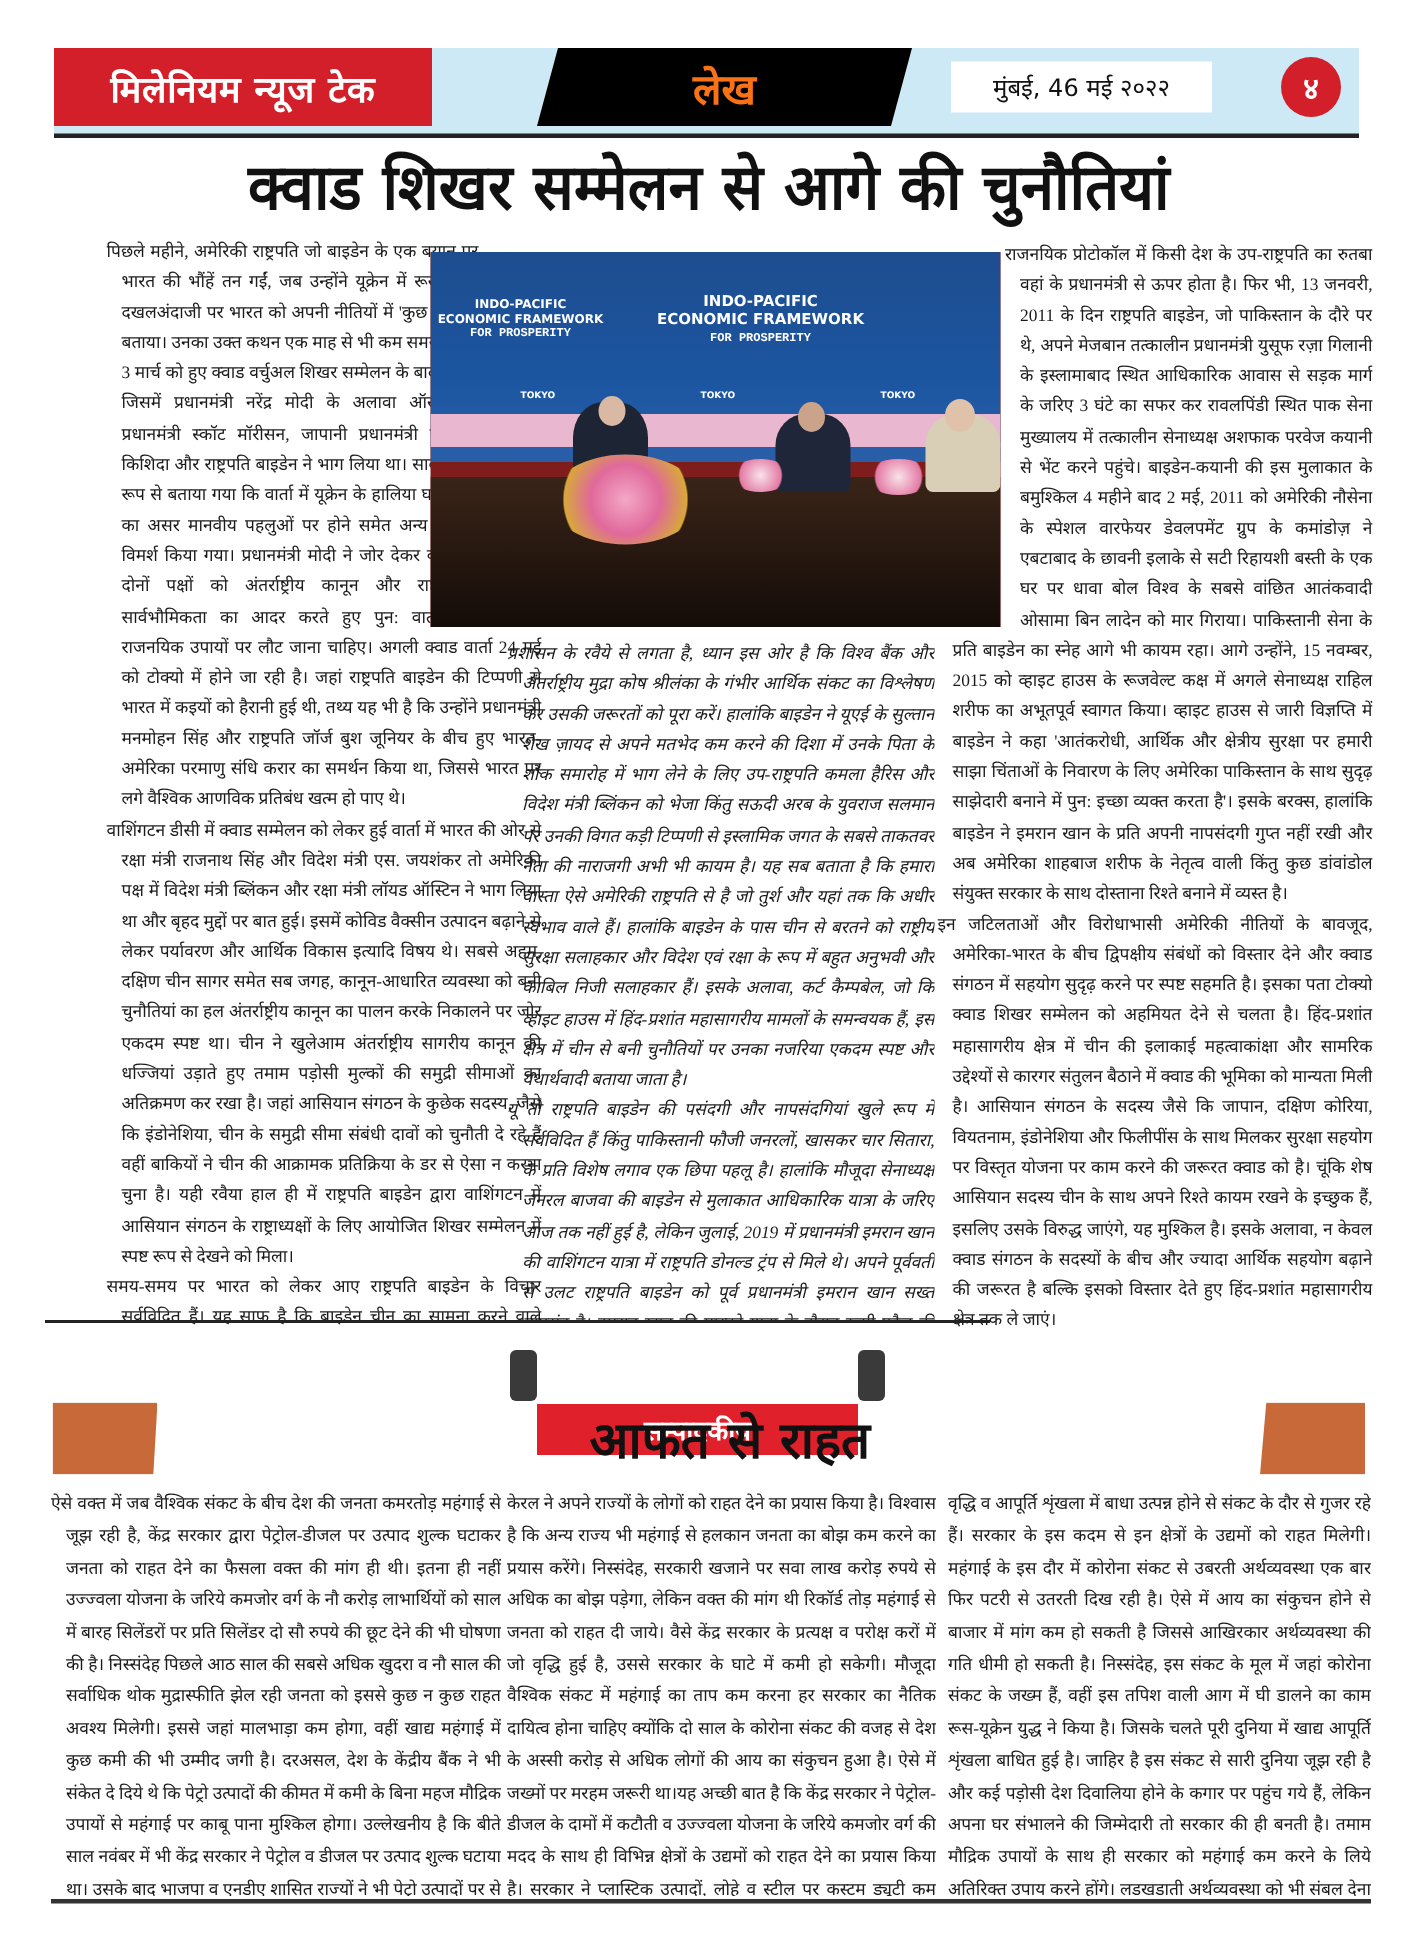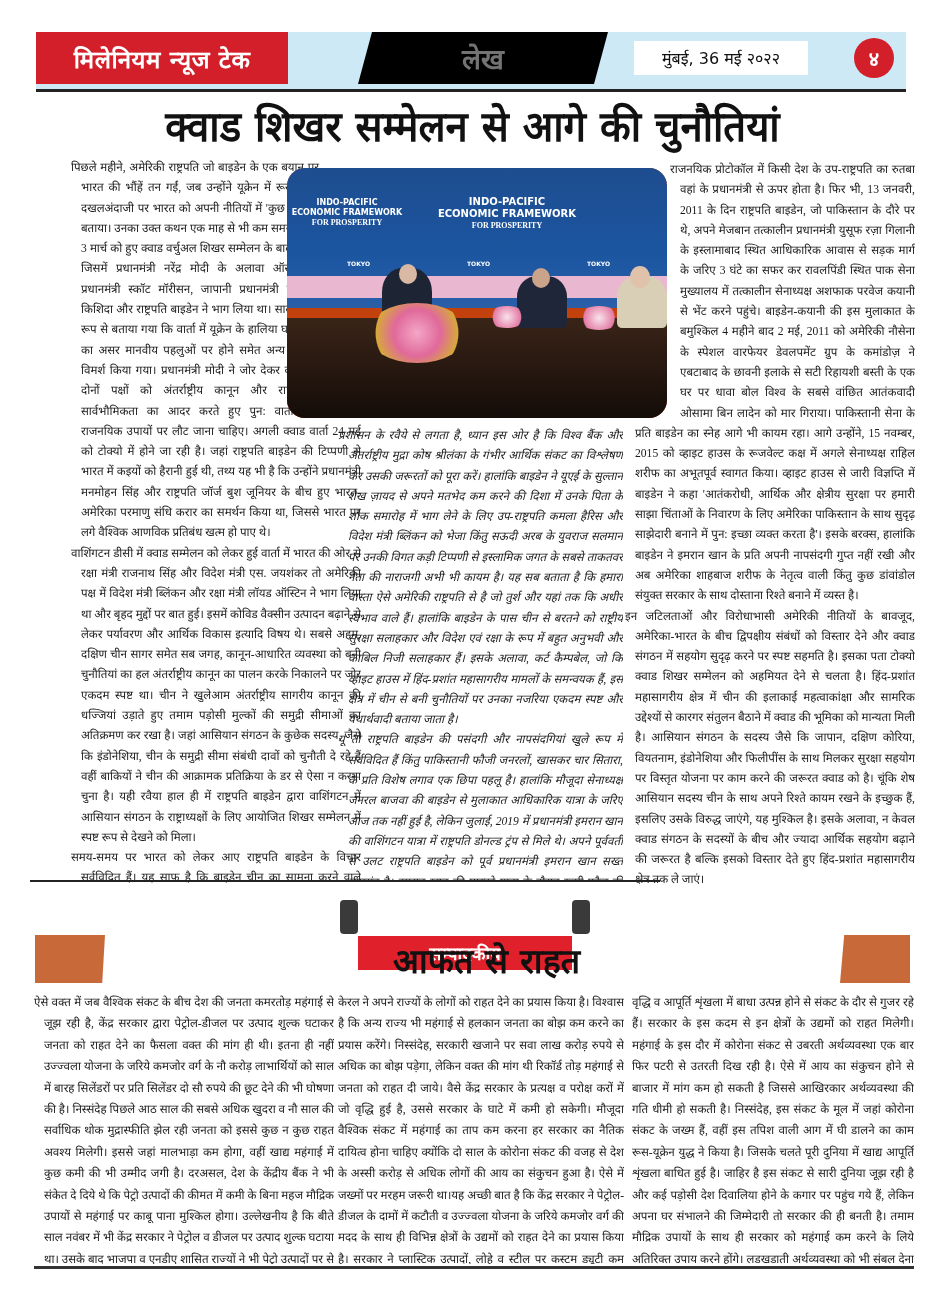--- a/index.html
+++ b/index.html
@@ -1,50 +1,50 @@
 <!DOCTYPE html>
 <html><head>
 <meta charset="utf-8">
 <style>
   * { box-sizing: border-box; margin: 0; padding: 0; }
   body { width: 945px; height: 1296px; background: #ffffff; font-family: "DejaVu Sans", sans-serif; color: #111; position: relative; overflow: hidden; }
   .masthead { position: absolute; left: 36px; top: 32px; width: 870px; height: 60px; background: #cde9f6; }
   .brand { position: absolute; left: 0; top: 0; width: 252px; height: 52px; background: #d21f2a; color: #fff; font-weight: bold; font-size: 24px; display: flex; align-items: center; justify-content: center; letter-spacing: 0.5px; }
-  .section-tag { position: absolute; left: 322px; top: 0; width: 250px; height: 52px; background: #000; color: #737373; font-weight: bold; font-size: 28px; display: flex; align-items: center; justify-content: center; clip-path: polygon(14px 0, 100% 0, calc(100% - 14px) 100%, 0 100%); }
+  .section-tag { position: absolute; left: 322px; top: 0; width: 250px; height: 52px; background: #000; color: #f97316; font-weight: bold; font-size: 28px; display: flex; align-items: center; justify-content: center; clip-path: polygon(14px 0, 100% 0, calc(100% - 14px) 100%, 0 100%); }
   .dateline { position: absolute; left: 598px; top: 9px; width: 174px; height: 34px; background: #fff; font-size: 16px; display: flex; align-items: center; justify-content: center; }
   .page-no { position: absolute; left: 818px; top: 6px; width: 40px; height: 40px; background: #d21f2a; color: #fff; border-radius: 50%; font-size: 20px; font-weight: bold; display: flex; align-items: center; justify-content: center; }
   .rule { position: absolute; left: 36px; top: 89px; width: 870px; height: 3px; background: #222; }
   .headline { position: absolute; left: 0; top: 98px; width: 945px; text-align: center; font-weight: bold; font-size: 40px; line-height: 56px; transform: scaleY(1.05); }
   .col { position: absolute; font-family: "Liberation Serif", serif; font-size: 11.6px; line-height: 20.3px; text-align: justify; color: #1a1a1a; }
   .col p { text-indent: -10px; padding-left: 10px; }
-  .photo { position: absolute; left: 287px; top: 168px; width: 380px; height: 250px; background: #c2410c; overflow: hidden; border-radius: 18px; }
+  .photo { position: absolute; left: 287px; top: 168px; width: 380px; height: 250px; background: #7f1d1d; overflow: hidden; }
   .photo .banner { position: absolute; left: 0; top: 0; width: 380px; height: 140px; background: linear-gradient(180deg,#1e4d8f 0%, #1b55a0 60%, #2a5fa8 100%); }
   .photo .pink { position: absolute; left: 0; top: 108px; width: 380px; height: 22px; background: #e9b7cf; }
   .photo .t1 { position: absolute; left: 120px; top: 28px; width: 200px; color: #fff; font-weight: bold; font-size: 10px; text-align: center; line-height: 12px; font-family: "DejaVu Sans", sans-serif; }
   .photo .t2 { position: absolute; left: 0px; top: 30px; width: 120px; color: #fff; font-weight: bold; font-size: 8px; text-align: center; line-height: 10px; }
-  .photo .sub { font-family: Liberation Serif, serif; font-size: 8px; color: #fff; display: block; }
+  .photo .sub { font-family: Liberation Mono, monospace; font-size: 8px; color: #fff; display: block; }
   .photo .tokyo { position: absolute; top: 92px; color: #fff; font-size: 6px; font-weight: bold; }
   .photo .table { position: absolute; left: 0; top: 150px; width: 380px; height: 100px; background: linear-gradient(180deg,#3a2418,#140c08); }
   .photo .person { position: absolute; border-radius: 40% 40% 10% 10%; }
   .photo .flowers { position: absolute; border-radius: 50%; }
   .divider-bar { position: absolute; left: 30px; top: 880px; width: 630px; height: 2px; background: #222; }
   .ed-tag-wrap { position: absolute; left: 340px; top: 900px; width: 250px; height: 34px; }
   .ed-tag-wrap .cap { position: absolute; top: 0; width: 18px; height: 34px; background: #3a3a3a; border-radius: 4px; }
   .ed-tag { position: absolute; left: 18px; top: 0; width: 214px; height: 34px; background: #e0202a; color: #fff; font-weight: bold; font-size: 18px; display: flex; align-items: center; justify-content: center; margin-top: 36px; }
   .orange { position: absolute; top: 935px; width: 70px; height: 48px; background: #c8693a; }
   .ed-title { position: absolute; left: 0; top: 938px; width: 945px; text-align: center; font-weight: bold; font-size: 34px; line-height: 46px; padding-left: 28px; }
   .bottom-rule { position: absolute; height: 3px; background: #333; }
 </style>
 </head>
 <body>
 
 <div class="masthead">
   <div class="brand">मिलेनियम न्यूज टेक</div>
   <div class="section-tag">लेख</div>
-  <div class="dateline">मुंबई, 36 मई २०२२</div>
+  <div class="dateline">मुंबई, 46 मई २०२२</div>
   <div class="page-no">४</div>
 </div>
 <div class="rule"></div>
 
 <h1 class="headline">क्वाड शिखर सम्मेलन से आगे की चुनौतियां</h1>
 
 <div class="col" style="left:34px; top:158px; width:290px; height:725px; overflow:hidden;margin-left:37px;">
   <div style="float:right; width:42px; height:262px;"></div>
   <p>पिछले महीने, अमेरिकी राष्ट्रपति जो बाइडेन के एक बयान पर भारत की भौंहें तन गईं, जब उन्होंने यूक्रेन में रूसी सैन्य दखलअंदाजी पर भारत को अपनी नीतियों में 'कुछ अस्थिर' बताया। उनका उक्त कथन एक माह से भी कम समय पहले, 3 मार्च को हुए क्वाड वर्चुअल शिखर सम्मेलन के बाद आया, जिसमें प्रधानमंत्री नरेंद्र मोदी के अलावा ऑस्ट्रेलियन प्रधानमंत्री स्कॉट मॉरीसन, जापानी प्रधानमंत्री फ्यूमियो किशिदा और राष्ट्रपति बाइडेन ने भाग लिया था। सार्वजनिक रूप से बताया गया कि वार्ता में यूक्रेन के हालिया घटनाक्रम का असर मानवीय पहलुओं पर होने समेत अन्य विचार-विमर्श किया गया। प्रधानमंत्री मोदी ने जोर देकर कहा कि दोनों पक्षों को अंतर्राष्ट्रीय कानून और राष्ट्रों की सार्वभौमिकता का आदर करते हुए पुन: वार्ता और राजनयिक उपायों पर लौट जाना चाहिए। अगली क्वाड वार्ता 24 मई को टोक्यो में होने जा रही है। जहां राष्ट्रपति बाइडेन की टिप्पणी से भारत में कइयों को हैरानी हुई थी, तथ्य यह भी है कि उन्होंने प्रधानमंत्री मनमोहन सिंह और राष्ट्रपति जॉर्ज बुश जूनियर के बीच हुए भारत-अमेरिका परमाणु संधि करार का समर्थन किया था, जिससे भारत पर लगे वैश्विक आणविक प्रतिबंध खत्म हो पाए थे।</p>
   <p>वाशिंगटन डीसी में क्वाड सम्मेलन को लेकर हुई वार्ता में भारत की ओर से रक्षा मंत्री राजनाथ सिंह और विदेश मंत्री एस. जयशंकर तो अमेरिकी पक्ष में विदेश मंत्री ब्लिंकन और रक्षा मंत्री लॉयड ऑस्टिन ने भाग लिया था और बृहद मुद्दों पर बात हुई। इसमें कोविड वैक्सीन उत्पादन बढ़ाने से लेकर पर्यावरण और आर्थिक विकास इत्यादि विषय थे। सबसे अहम, दक्षिण चीन सागर समेत सब जगह, कानून-आधारित व्यवस्था को बनी चुनौतियां का हल अंतर्राष्ट्रीय कानून का पालन करके निकालने पर जोर एकदम स्पष्ट था। चीन ने खुलेआम अंतर्राष्ट्रीय सागरीय कानून की धज्जियां उड़ाते हुए तमाम पड़ोसी मुल्कों की समुद्री सीमाओं का अतिक्रमण कर रखा है। जहां आसियान संगठन के कुछेक सदस्य, जैसे कि इंडोनेशिया, चीन के समुद्री सीमा संबंधी दावों को चुनौती दे रहे हैं वहीं बाकियों ने चीन की आक्रामक प्रतिक्रिया के डर से ऐसा न करना चुना है। यही रवैया हाल ही में राष्ट्रपति बाइडेन द्वारा वाशिंगटन में आसियान संगठन के राष्ट्राध्यक्षों के लिए आयोजित शिखर सम्मेलन में स्पष्ट रूप से देखने को मिला।</p>

